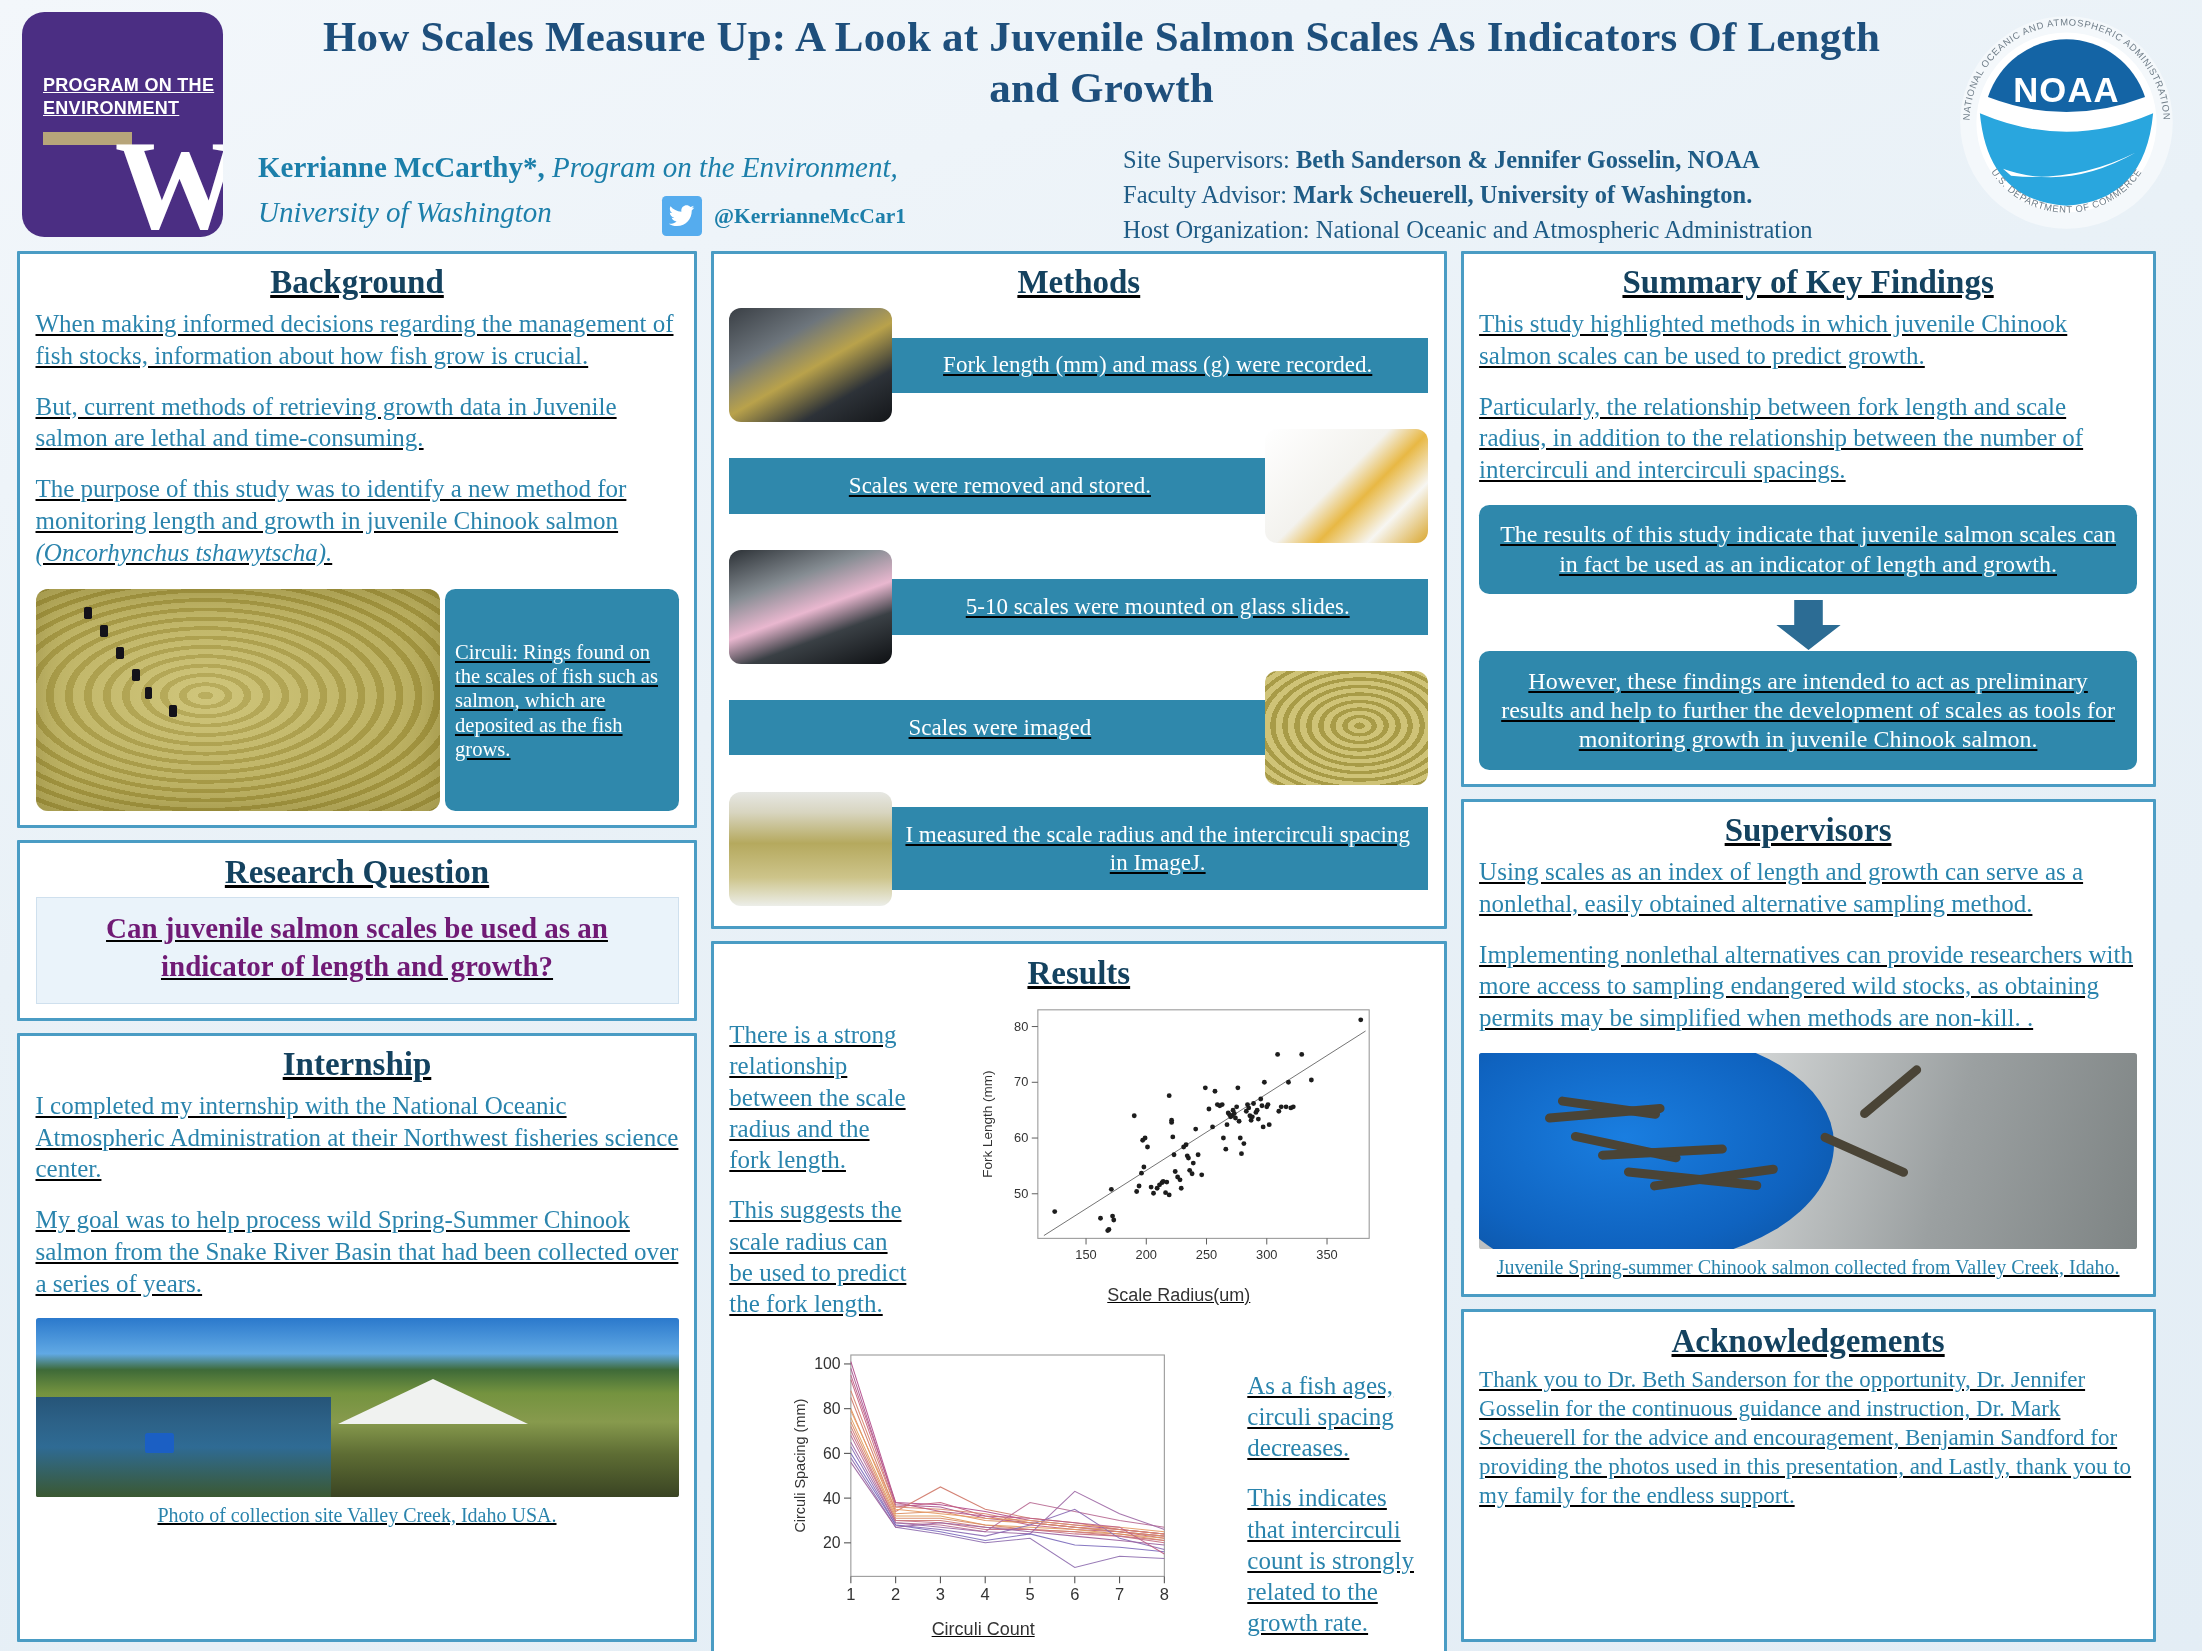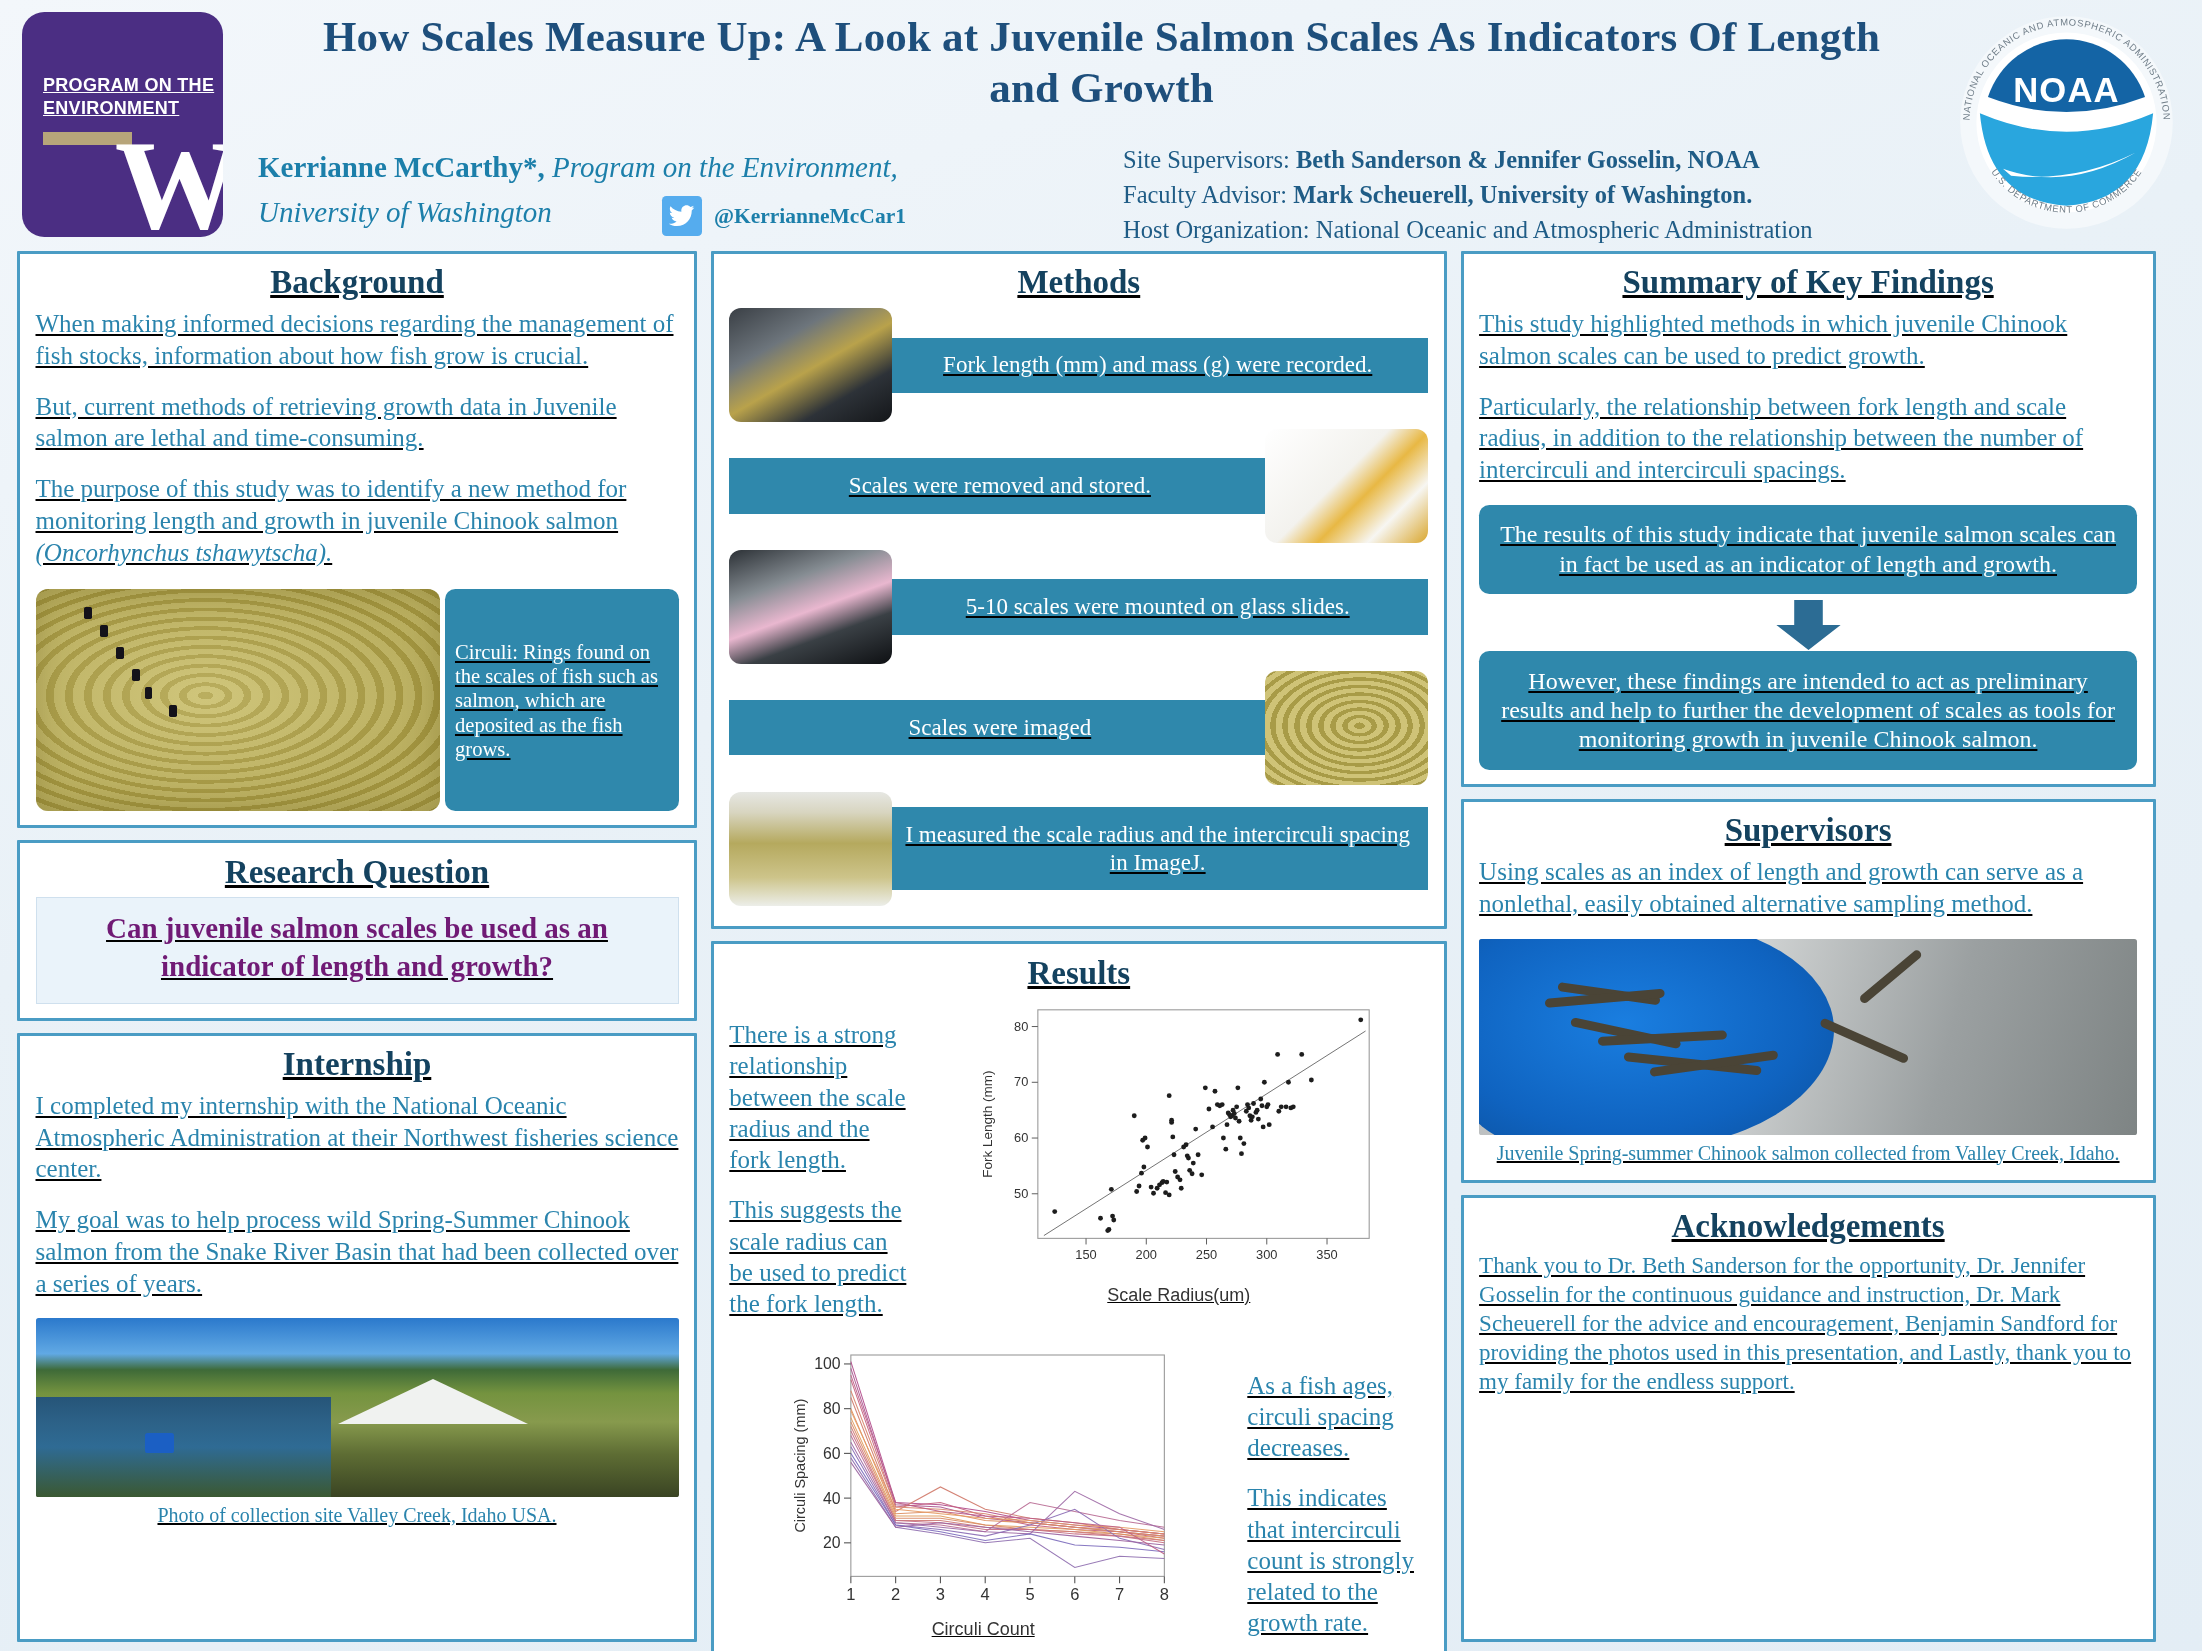--- a/index.html
+++ b/index.html
@@ -578,20 +578,21 @@
           <svg viewBox="0 0 100 56">
               <path d="M34,0 h32 v28 h20 L50,56 L14,28 h20 Z" fill="#2c6c94"></path>
             </svg>
         </div>
         <div class="callout" style="margin-top:0">However, these findings are intended to act as preliminary results and help to further the development of scales as tools for monitoring growth in juvenile Chinook salmon.</div>
       </div>
 
       <div class="panel">
         <h2 class="sec">Supervisors</h2>
         <p class="body">Using scales as an index of length and growth can serve as a nonlethal, easily obtained alternative sampling method.</p>
+        <p class="body">Implementing nonlethal alternatives can provide researchers with more access to sampling endangered wild stocks, as obtaining permits may be simplified when methods are non-kill. .</p>
         <div class="photo">
           <div class="ph-bucket">
             <div class="bowl"></div>
             <span class="fish" style="left:12%;top:22%;width:103px;transform:rotate(8deg)"></span>
             <span class="fish" style="left:10%;top:31%;width:120px;transform:rotate(-5deg)"></span>
             <span class="fish" style="left:14%;top:40%;width:112px;transform:rotate(12deg)"></span>
             <span class="fish" style="left:18%;top:50%;width:129px;transform:rotate(-3deg)"></span>
             <span class="fish" style="left:22%;top:58%;width:138px;transform:rotate(6deg)"></span>
             <span class="fish" style="left:26%;top:66%;width:129px;transform:rotate(-8deg)"></span>
             <span class="fish" style="left:52%;top:40%;width:95px;transform:rotate(24deg)"></span>

